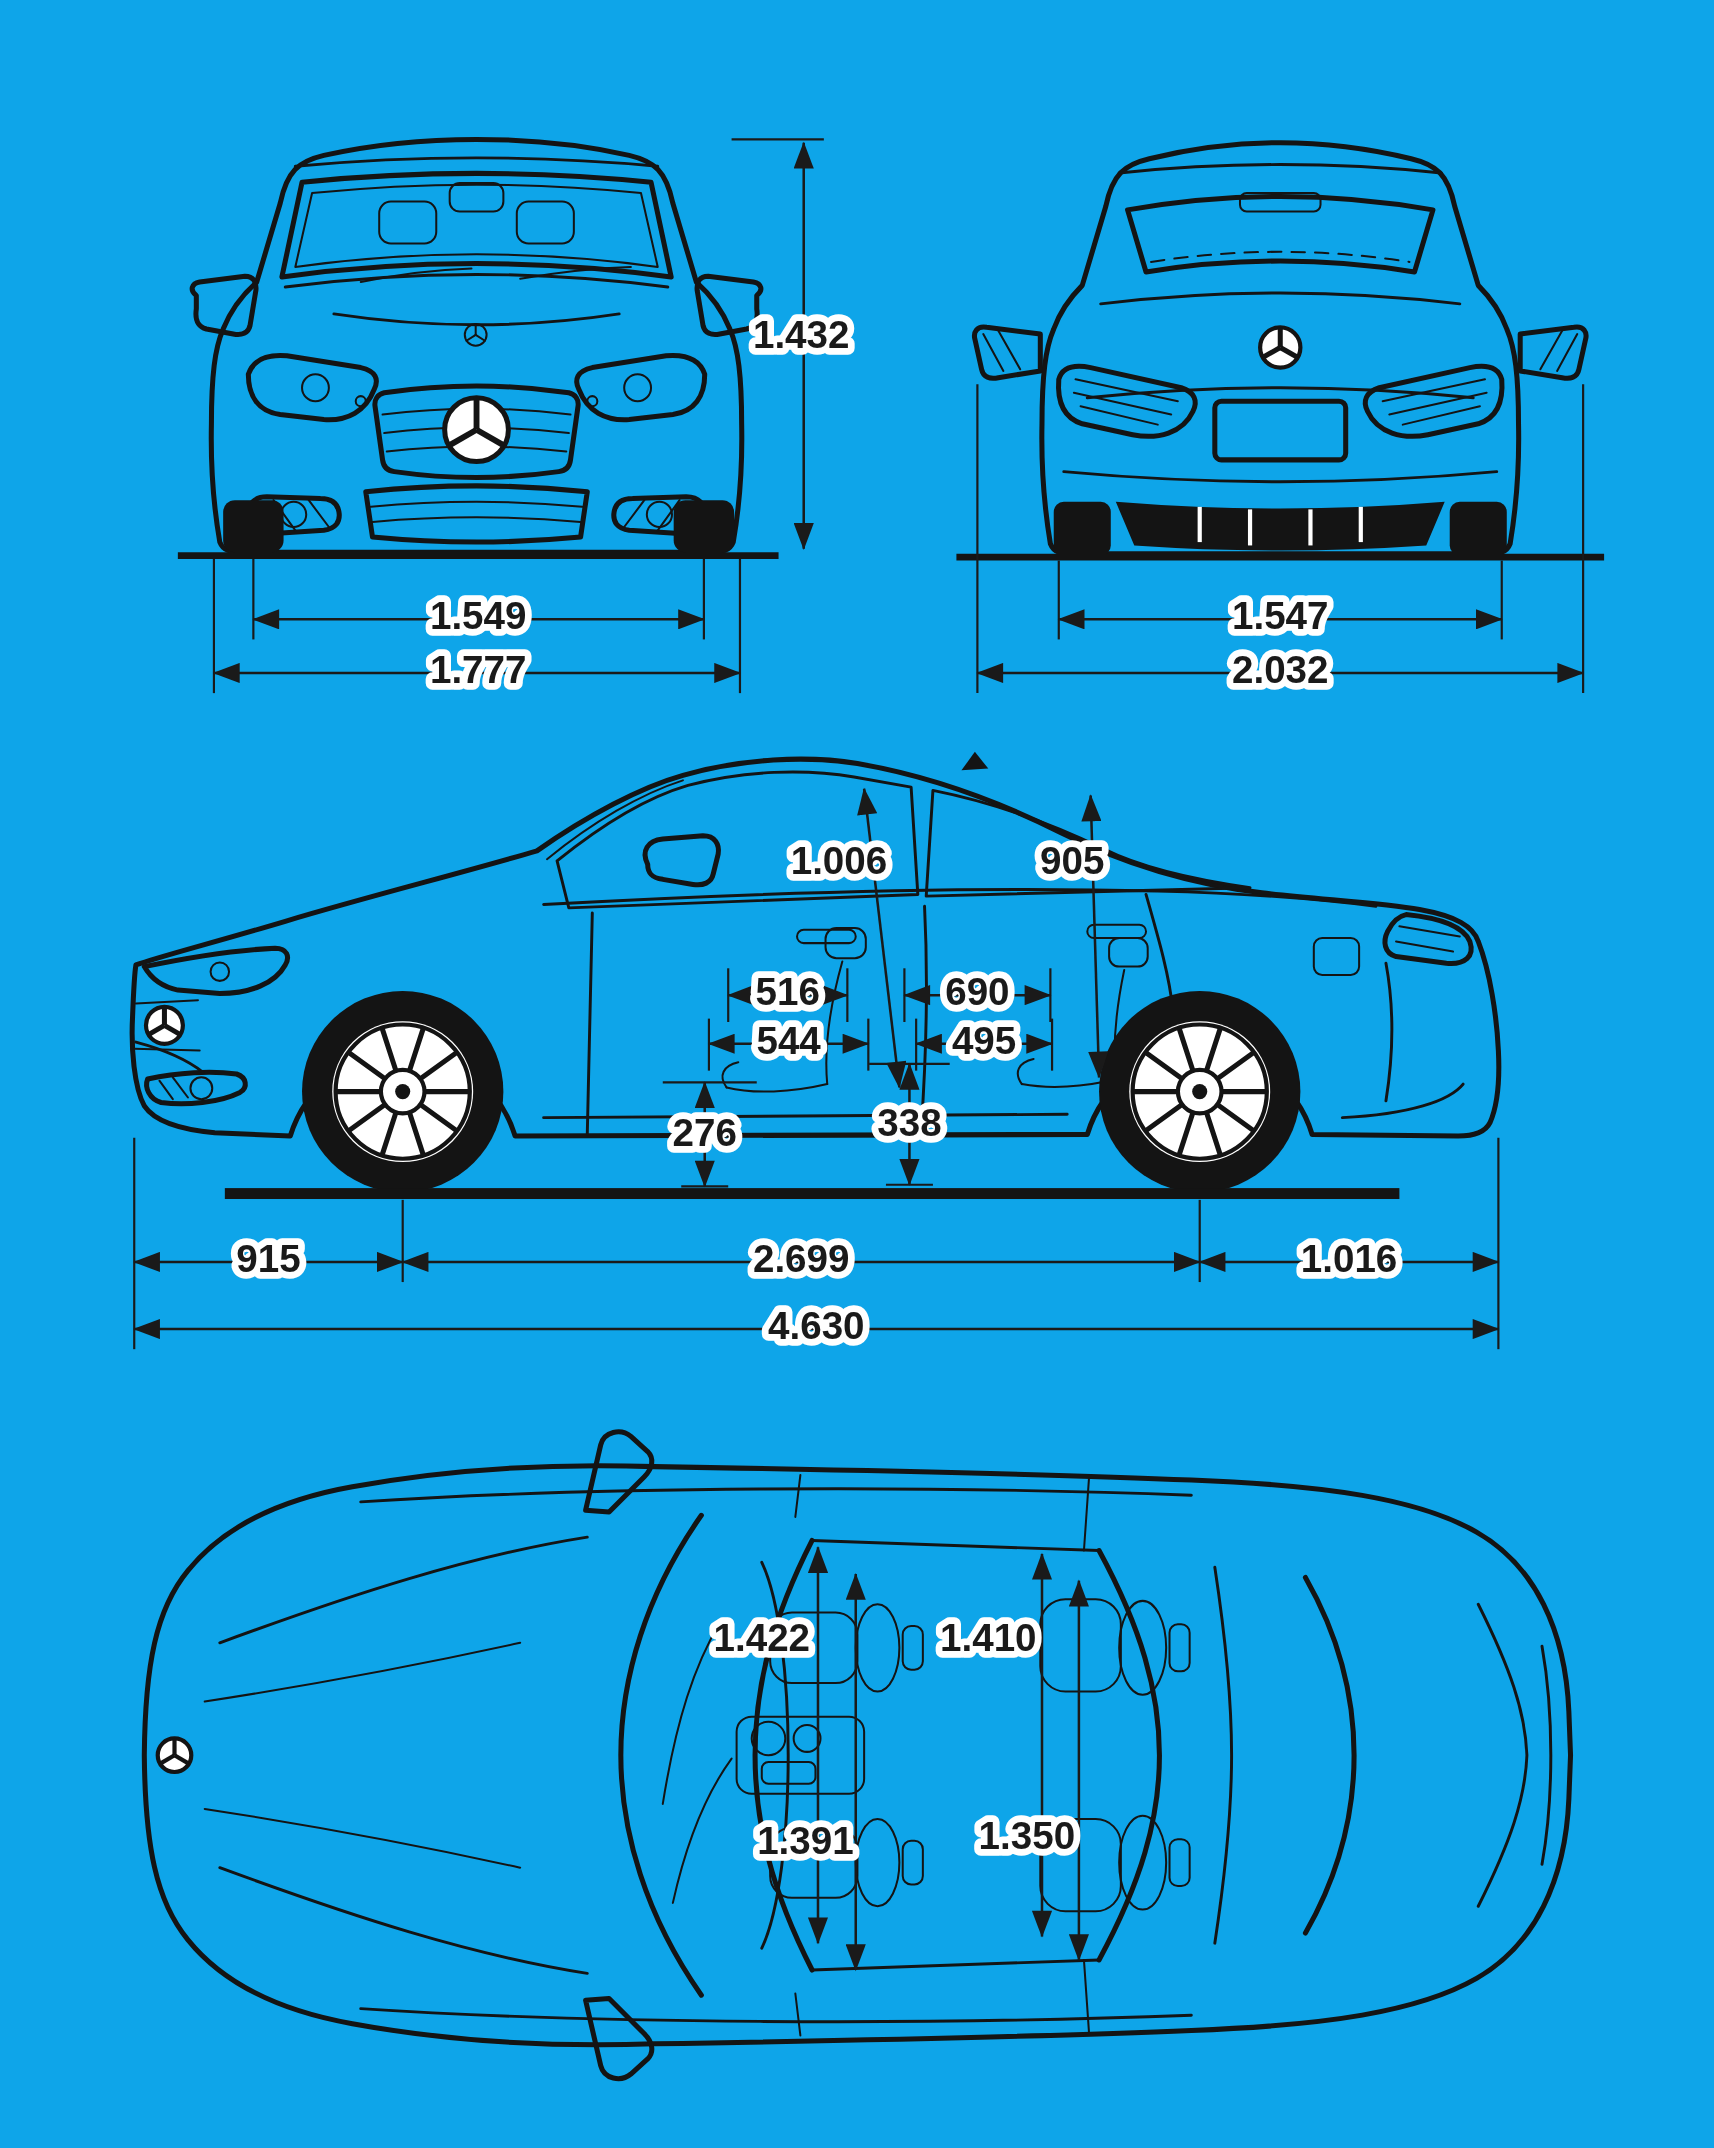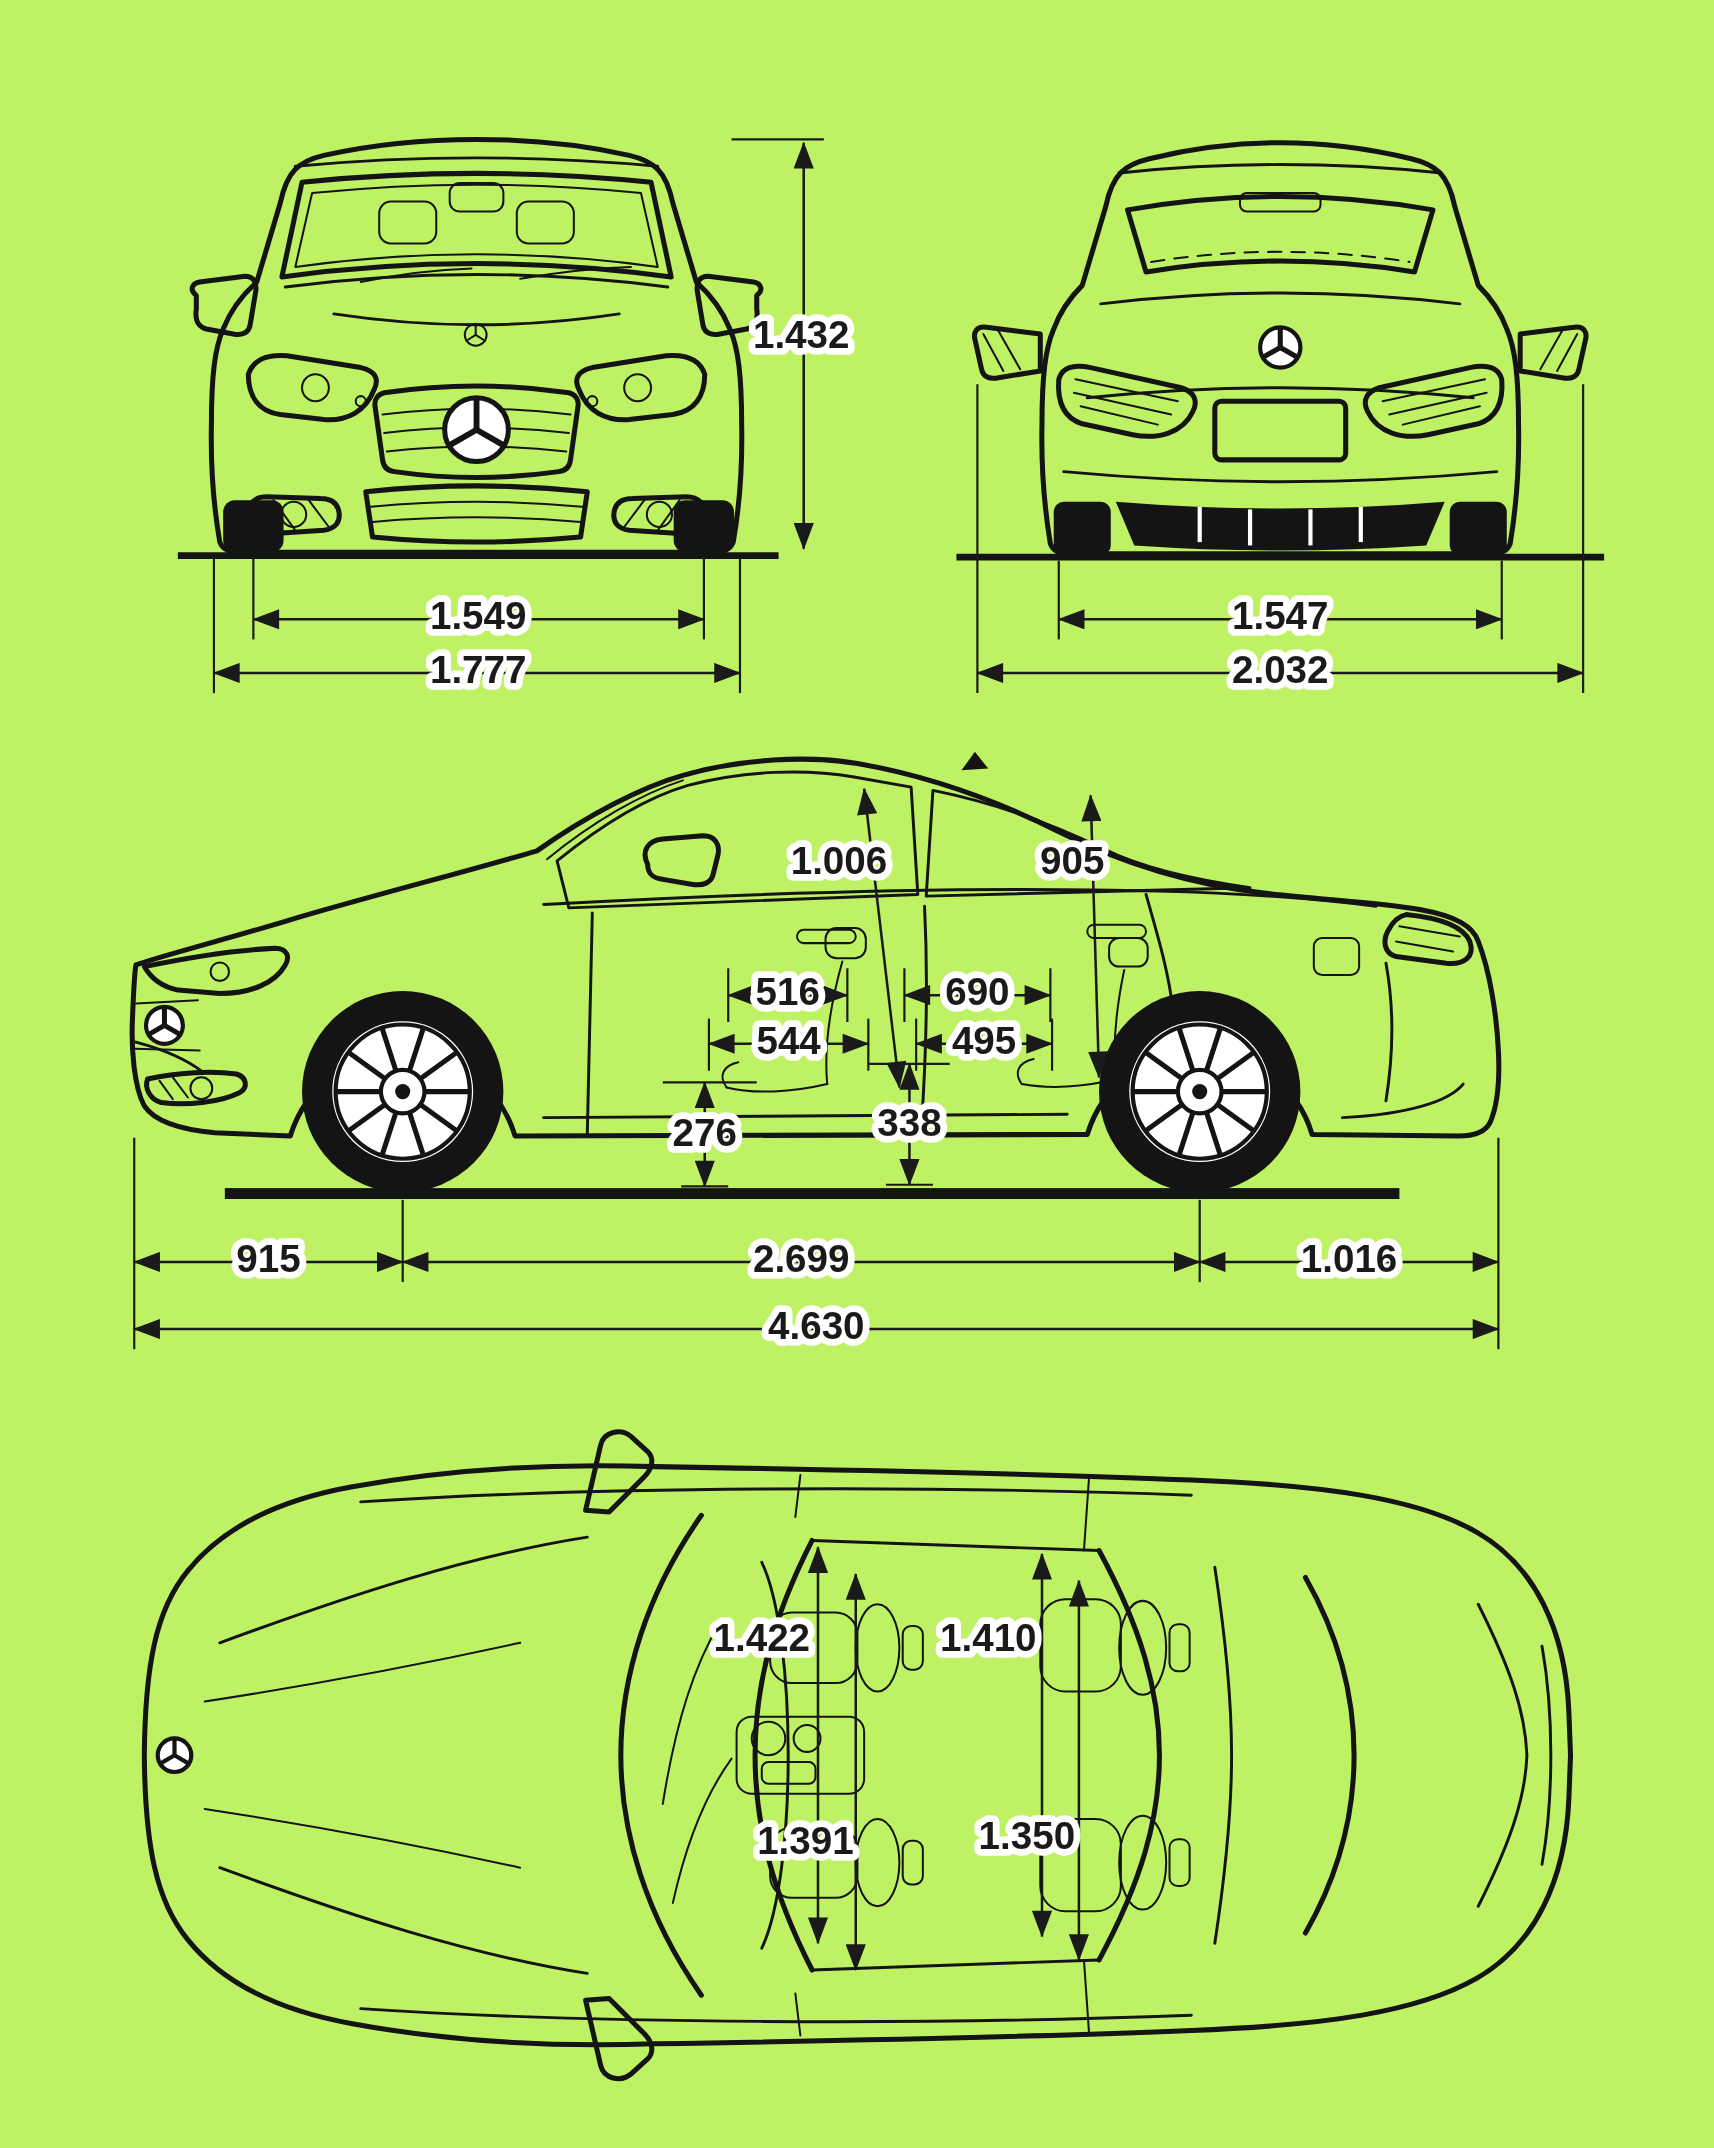--- a/index.html
+++ b/index.html
@@ -1,16 +1,16 @@
 <!DOCTYPE html>
 <html style="font-size:13.4px"><head>
 <meta charset="utf-8">
 <style>
   html,body{margin:0;padding:0;background:#ffffff;}
-  .canvas{position:relative;width:1714px;height:2148px;background:#bef264;overflow:hidden;
+  .canvas{position:relative;width:1714px;height:2148px;background:#0ea5e9;overflow:hidden;
           font-family:"Liberation Sans",sans-serif;}
   svg{display:block}
   .cl  {fill:none;stroke:#141414;stroke-width:6;stroke-linecap:round;stroke-linejoin:round}
   .cl2 {fill:none;stroke:#141414;stroke-width:3.5;stroke-linecap:round;stroke-linejoin:round}
   .cl3 {fill:none;stroke:#141414;stroke-width:2.4;stroke-linecap:round;stroke-linejoin:round}
   .clf {fill:#141414;stroke:none}
   .dim {fill:none;stroke:#1a1a1a;stroke-width:3;marker-start:url(#ah);marker-end:url(#ah)}
   .ext {fill:none;stroke:#1a1a1a;stroke-width:2.6}
   .dimtext{font-family:"Liberation Sans",sans-serif;font-size:46px;font-weight:600;fill:#1a1a1a;
            text-anchor:middle;dominant-baseline:middle;paint-order:stroke fill;stroke:#ffffff;

